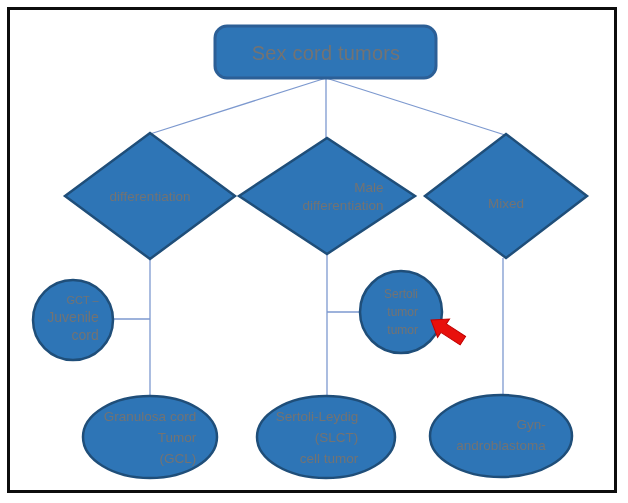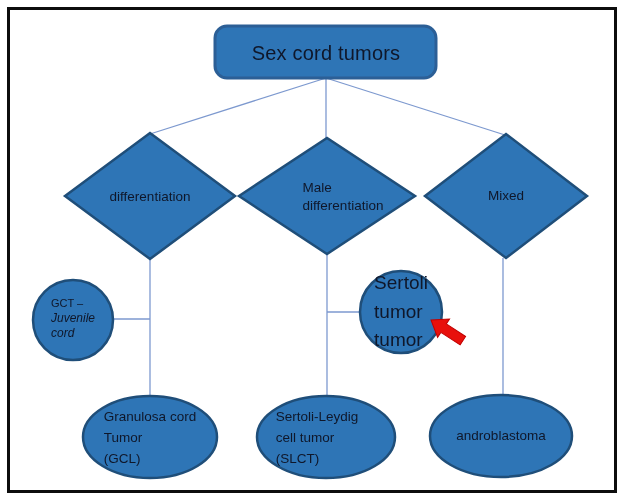--- a/index.html
+++ b/index.html
@@ -7,29 +7,29 @@
     position:relative; width:628px; height:503px; background:#ffffff;
     font-family:"Liberation Sans", sans-serif; overflow:hidden;
   }
   .frame {
     position:absolute; left:7px; top:7px; width:610px; height:486px;
     border:3px solid #0d0d0d; box-sizing:border-box;
   }
   svg.layer { position:absolute; left:0; top:0; }
   .label {
     position:absolute; transform:translate(-50%,-50%);
-    color:#0f172a; text-align:left; white-space:nowrap; pointer-events:none;
+    color:#737373; text-align:right; white-space:nowrap; pointer-events:none;
   }
   .label .ln { display:block; }
   .root-label  { font-size:20px; letter-spacing:0.2px; }
   .diamond-label { font-size:13.5px; line-height:1.35; }
-  .circle-label  { font-size:19px;   line-height:1.5;  }
+  .circle-label  { font-size:12px;   line-height:1.5;  }
   .ellipse-label { font-size:13.5px; line-height:1.55; }
   .gct-title { font-size:11px; line-height:1.35; }
-  .gct-sub   { font-size:12px; line-height:1.3;font-style:italic; }
+  .gct-sub   { font-size:14px; line-height:1.3; }
 </style>
 </head>
 <body>
 
 <div class="stage">
 
   <div class="frame"></div>
 
   <svg class="layer" width="628" height="503" viewBox="0 0 628 503">
 
@@ -64,21 +64,21 @@
 
   <div class="label diamond-label" style="left:150px; top:197px;">
     <span class="ln">differentiation</span>
   </div>
 
   <div class="label diamond-label" style="left:327px; top:197px;margin-left:16px;">
     <span class="ln">Male</span>
     <span class="ln">differentiation</span>
   </div>
 
-  <div class="label diamond-label" style="left:506px; top:196px;">
+  <div class="label diamond-label" style="left:506px; top:204px;">
     <span class="ln">Mixed</span>
   </div>
 
   <div class="label" style="left:73px; top:319px;">
     <span class="ln gct-title">GCT –</span>
     <span class="ln gct-sub">Juvenile</span>
     <span class="ln gct-sub">cord</span>
   </div>
 
   <div class="label circle-label" style="left:401px; top:312px;">
@@ -88,21 +88,22 @@
   </div>
 
   <div class="label ellipse-label" style="left:150px; top:438px;">
     <span class="ln">Granulosa cord</span>
     <span class="ln">Tumor</span>
     <span class="ln">(GCL)</span>
   </div>
 
   <div class="label ellipse-label" style="left:317px; top:438px;">
     <span class="ln">Sertoli-Leydig</span>
+    <span class="ln">(SLCT)</span>
     <span class="ln">cell tumor</span>
-    <span class="ln">(SLCT)</span>
   </div>
 
   <div class="label ellipse-label" style="left:501px; top:436px;">
+    <span class="ln">Gyn-</span>
     <span class="ln">androblastoma</span>
   </div>
 
 </div>
 
 </body></html>

